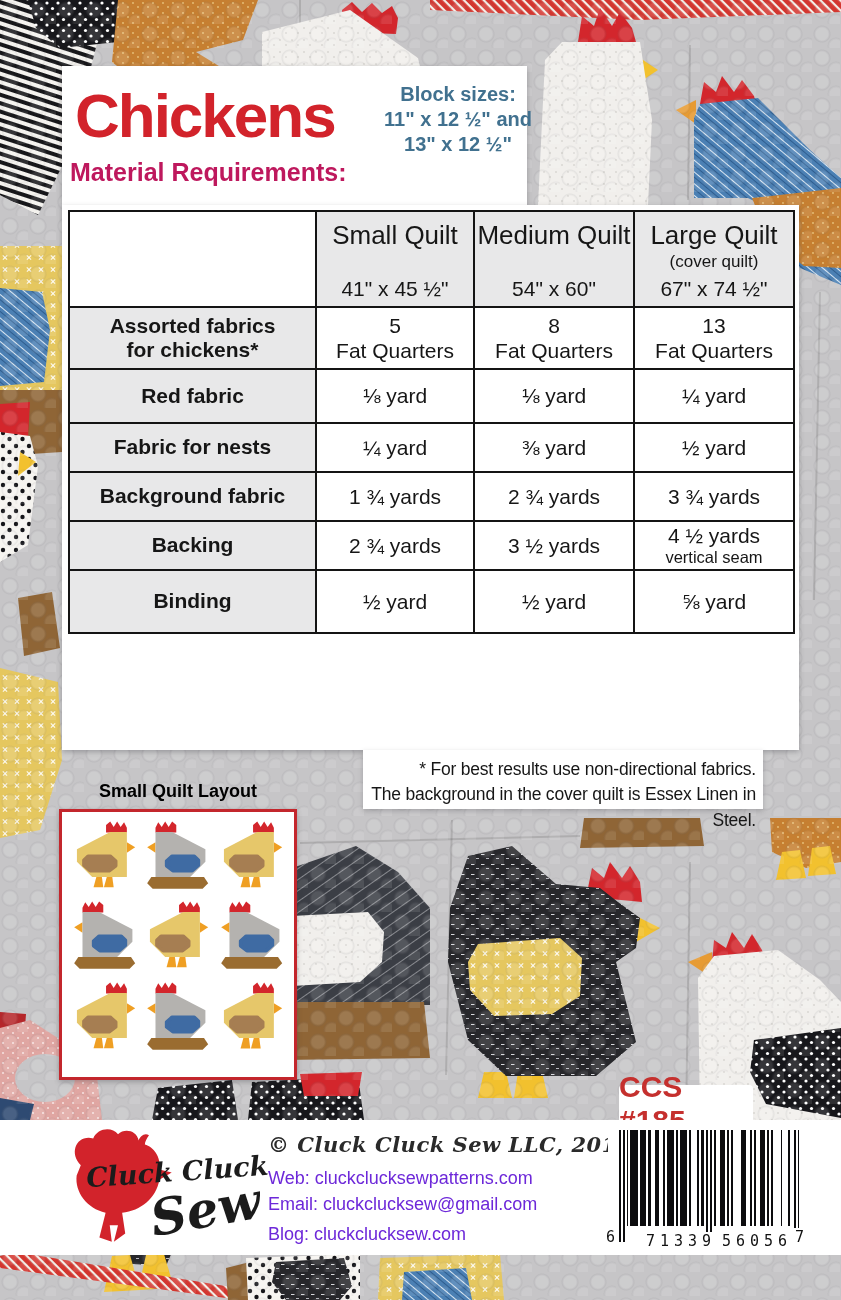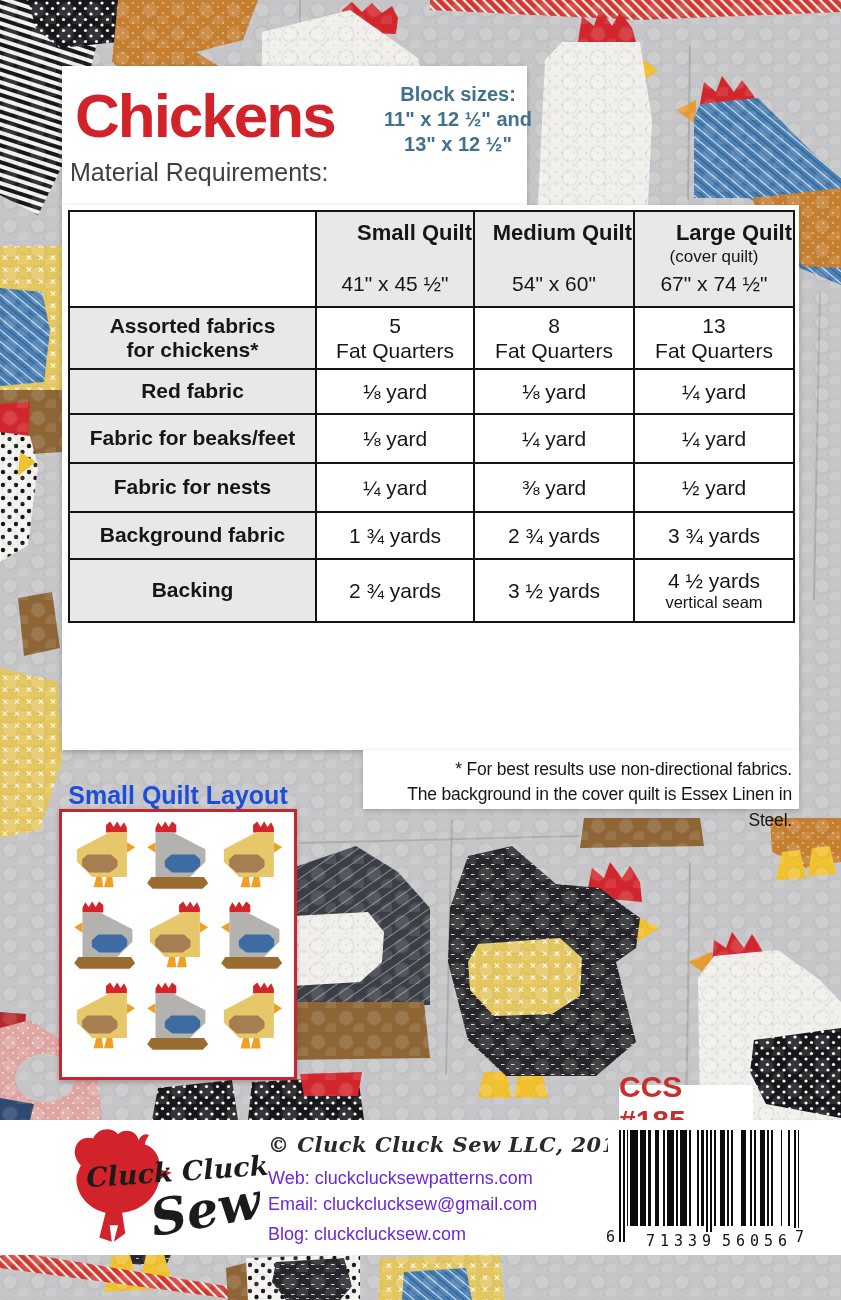--- a/index.html
+++ b/index.html
@@ -8,46 +8,46 @@
   .bg-svg{position:absolute;left:0;top:0;}
   .texture{position:absolute;inset:0;pointer-events:none;
     background-image:
       radial-gradient(circle at 10px 10px, rgba(255,255,255,.13) 6px, rgba(110,110,116,.10) 8px, transparent 9px),
       radial-gradient(circle at 24px 22px, rgba(255,255,255,.10) 6px, rgba(110,110,116,.08) 8px, transparent 9px);
     background-size:28px 24px;}
   .panel{position:absolute;background:#fff;box-shadow:0 2px 5px rgba(50,50,55,.30);}
   .panel-title{left:62px;top:66px;width:465px;height:139px;}
   .page-title{position:absolute;left:75px;top:80px;font-size:62px;font-weight:bold;letter-spacing:-2px;color:#d2232b;}
   .block-sizes{position:absolute;left:383px;top:82px;width:150px;text-align:center;color:#41718f;font-size:20px;line-height:1.24;font-weight:600;}
-  .section-label{position:absolute;left:70px;top:158px;font-size:25px;font-weight:normal;color:#404040;}
+  .section-label{position:absolute;left:70px;top:158px;font-size:25px;font-weight:bold;color:#be185d;}
   .panel-table{left:62px;top:205px;width:737px;height:545px;}
   table.mr{border-collapse:collapse;table-layout:fixed;margin:5px 0 0 6px;width:725px;}
   table.mr td,table.mr th{border:2px solid #141414;color:#161616;overflow:hidden;}
   col.c0{width:247px;}col.c1{width:158px;}col.c2{width:160px;}col.c3{width:160px;}
   tr.hdr{height:96px;}
   th.corner{background:#fff;}
   th.colhead{background:#e8e8e9;vertical-align:top;padding-top:8px;}
-  .hname{font-size:22px;font-weight:bold;text-align:right;}
+  .hname{font-size:26px;font-weight:normal;}
   .hnote{min-height:22px;font-size:17px;font-weight:normal;line-height:22px;}
   .hsize{font-size:21px;font-weight:normal;margin-top:4px;}
   td.rlabel{background:#e8e8e9;font-weight:bold;font-size:21px;text-align:center;line-height:1.15;}
   td.rval{background:#fff;font-size:21px;text-align:center;line-height:1.2;}
   .cell-sub{font-size:16.5px;}
   tbody tr:nth-child(1){height:62px;}
-  tbody tr:nth-child(2){height:45px;}
+  tbody tr:nth-child(2){height:54px;}
   tbody tr:nth-child(3){height:49px;}
   tbody tr:nth-child(4){height:49px;}
   tbody tr:nth-child(5){height:47px;}
   tbody tr:nth-child(6){height:63px;}
   tbody tr:nth-child(7){height:46px;}
   tbody tr:nth-child(8){height:40px;}
   tbody tr:nth-child(9){height:44px;}
-  .panel-footnote{left:363px;top:750px;width:436px;height:59px;box-shadow:0 2px 5px rgba(50,50,55,.25);}
+  .panel-footnote{left:363px;top:750px;width:400px;height:59px;box-shadow:0 2px 5px rgba(50,50,55,.25);}
   .footnote-text{position:absolute;right:7px;top:7px;text-align:right;font-size:17.5px;letter-spacing:-0.2px;line-height:1.45;color:#161616;width:428px;}
-  .layout-caption{position:absolute;left:59px;top:781px;width:238px;text-align:center;font-size:25px;font-weight:600;color:#1d4ed8;}
+  .layout-caption{position:absolute;left:59px;top:781px;width:238px;text-align:center;font-size:18px;font-weight:600;color:#000000;}
   .layout-box{position:absolute;left:59px;top:809px;width:238px;height:271px;background:#fff;border:3px solid #c3262c;box-sizing:border-box;box-shadow:0 2px 5px rgba(50,50,55,.3);}
   .layout-grid{display:grid;grid-template-columns:repeat(3,1fr);gap:8px 4px;padding:8px 8px;height:calc(100% - 16px);box-sizing:border-box;}
   .layout-grid svg{width:100%;height:100%;display:block;}
   .badge{position:absolute;left:619px;top:1085px;width:134px;height:38px;background:#fff;border-radius:4px 4px 0 0;display:flex;align-items:center;justify-content:center;color:#c5302e;font-weight:bold;font-size:30px;letter-spacing:0;}
   .footer-bar{position:absolute;left:0;top:1120px;width:841px;height:135px;background:#fff;}
   .logo-chicken{position:absolute;left:52px;top:1126px;width:132px;height:124px;}
   .script{font-family:"DejaVu Serif",serif;font-style:italic;font-weight:bold;color:#1b1b1b;}
   .logo-cluck{position:absolute;left:86px;top:1156px;font-size:27px;transform:rotate(-4deg);letter-spacing:0px;}
   .logo-sew{position:absolute;left:150px;top:1180px;font-size:50px;transform:rotate(-10deg);}
   .copyright{position:absolute;left:268px;top:1132px;font-family:"DejaVu Serif",serif;font-style:italic;font-weight:bold;font-size:21px;color:#2a2a2a;letter-spacing:0.5px;}
@@ -269,34 +269,20 @@
             </td>
             <td class="rval">
               <div>⅛ yard</div>
             </td>
             <td class="rval">
               <div>¼ yard</div>
             </td>
           </tr>
           <tr>
             <td class="rlabel">
-              <div>Fabric for beaks/feet</div>
-            </td>
-            <td class="rval">
-              <div>⅛ yard</div>
-            </td>
-            <td class="rval">
-              <div>¼ yard</div>
-            </td>
-            <td class="rval">
-              <div>¼ yard</div>
-            </td>
-          </tr>
-          <tr>
-            <td class="rlabel">
               <div>Fabric for nests</div>
             </td>
             <td class="rval">
               <div>¼ yard</div>
             </td>
             <td class="rval">
               <div>⅜ yard</div>
             </td>
             <td class="rval">
               <div>½ yard</div>
@@ -322,20 +308,34 @@
             </td>
             <td class="rval">
               <div>2 ¾ yards</div>
             </td>
             <td class="rval">
               <div>3 ½ yards</div>
             </td>
             <td class="rval">
               <div>4 ½ yards</div>
               <div class="cell-sub">vertical seam</div>
+            </td>
+          </tr>
+          <tr>
+            <td class="rlabel">
+              <div>Binding</div>
+            </td>
+            <td class="rval">
+              <div>½ yard</div>
+            </td>
+            <td class="rval">
+              <div>½ yard</div>
+            </td>
+            <td class="rval">
+              <div>⅝ yard</div>
             </td>
           </tr>
         </tbody>
     </table>
   </div>
 
   <div class="panel panel-footnote">
     <div class="footnote-text">
       <div>* For best results use non-directional fabrics.</div>
       <div>The background in the cover quilt is Essex Linen in Steel.</div>

